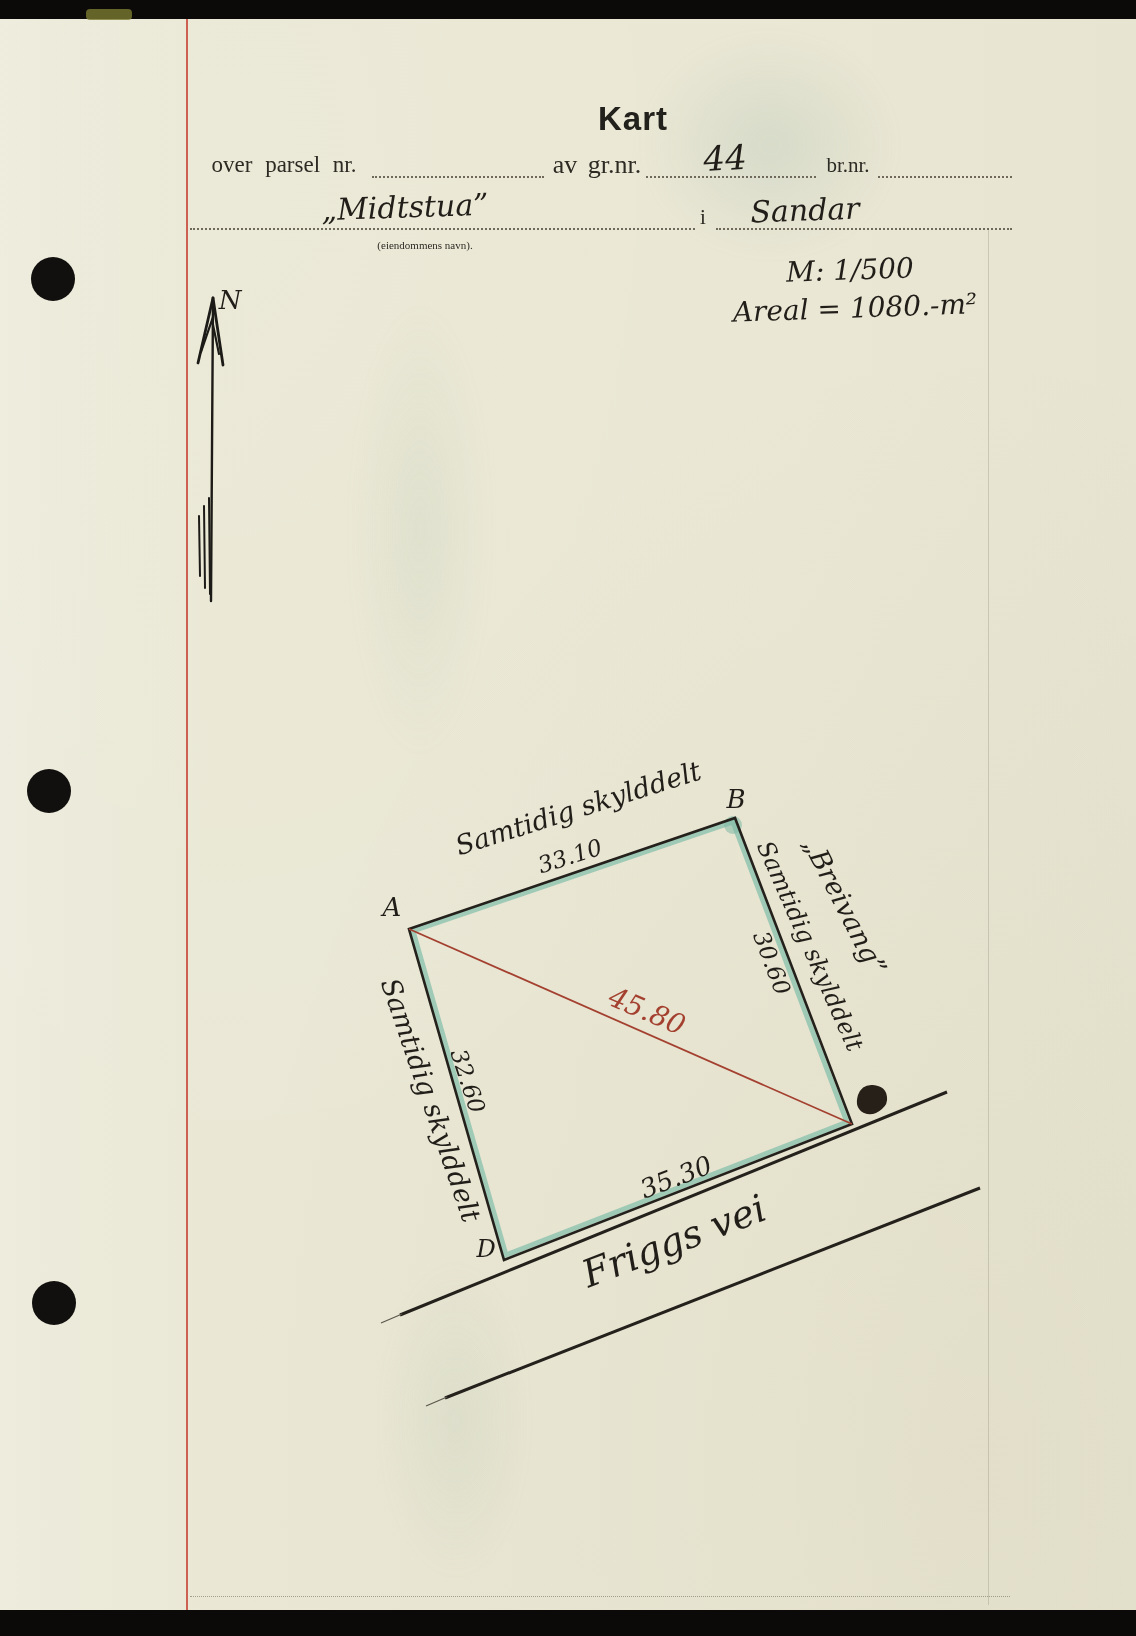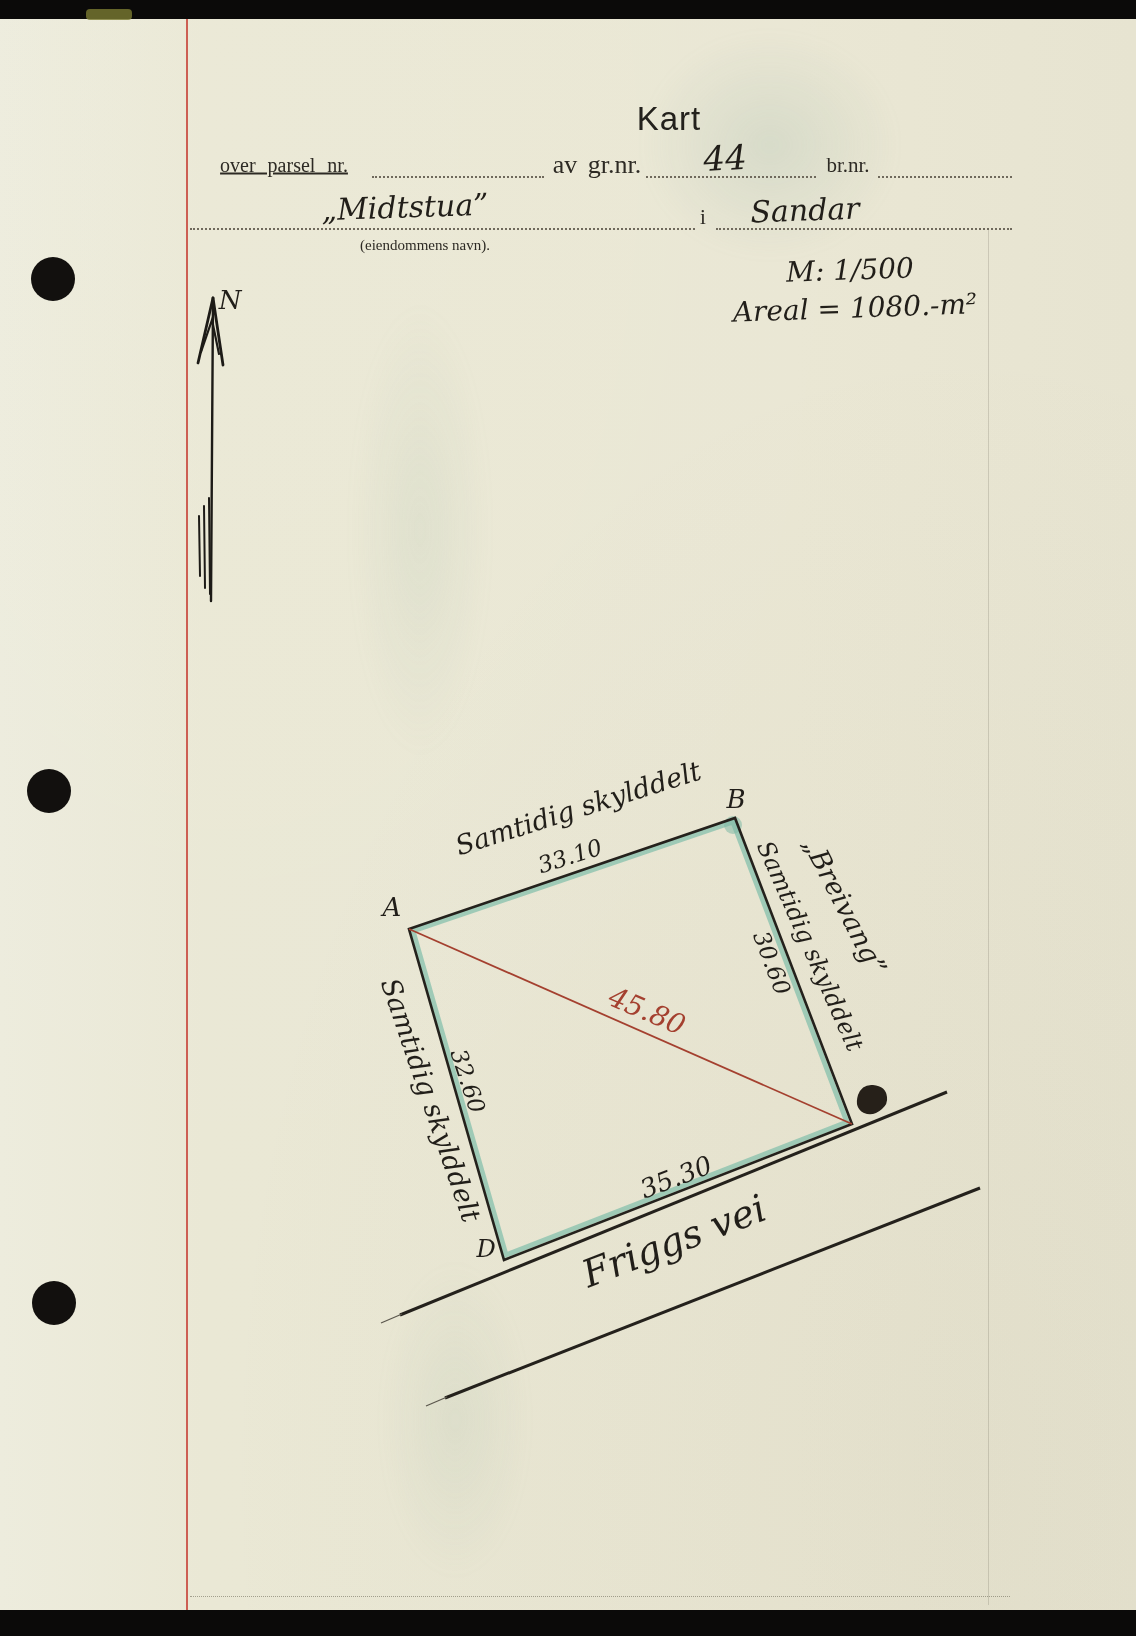--- a/index.html
+++ b/index.html
@@ -10,21 +10,21 @@
     background:
       radial-gradient(ellipse at 20% 10%, rgba(255,255,250,0.05), rgba(0,0,0,0) 60%),
       radial-gradient(ellipse at 85% 90%, rgba(120,110,70,0.06), rgba(0,0,0,0) 55%),
       linear-gradient(90deg, #edecdd 0%, #eae8d5 18%, #eae7d4 70%, #e7e4d1 100%);
     overflow:hidden;
     font-family:"Liberation Serif", serif;
   }
   .abs{position:absolute;}
   .print{font-family:"Liberation Serif", serif;color:#2d2a24;}
   .hand{font-family:"DejaVu Serif", serif;font-style:italic;color:#211e19;}
-  .title{font-family:"Liberation Sans", sans-serif;font-weight:400;color:#23211c;margin-left:36px;}
+  .title{font-family:"Liberation Sans", sans-serif;font-weight:700;color:#23211c;}
   .lbl{position:absolute;white-space:nowrap;transform:translate(-50%,-50%);}
   .dotted{position:absolute;border-bottom:2px dotted #6f695c;height:20px;}
   .edge{position:absolute;left:0;width:100%;background:#0b0a09;}
   .hole{position:absolute;width:44px;height:44px;border-radius:50%;background:#12100e;}
   .smudge{position:absolute;filter:blur(7px);pointer-events:none;}
 </style>
 </head>
 <body>
 
 <div id="page">
@@ -41,34 +41,34 @@
   <div class="hole" style="left:31px;top:257px;"></div>
   <div class="hole" style="left:27px;top:769px;"></div>
   <div class="hole" style="left:32px;top:1281px;"></div>
 
   <div class="smudge" style="left:640px;top:30px;width:260px;height:230px;background:radial-gradient(ellipse, rgba(130,165,150,0.18), rgba(0,0,0,0) 70%);"></div>
   <div class="smudge" style="left:350px;top:300px;width:140px;height:460px;background:radial-gradient(ellipse, rgba(140,170,150,0.12), rgba(0,0,0,0) 70%);"></div>
   <div class="smudge" style="left:380px;top:1260px;width:150px;height:320px;background:radial-gradient(ellipse, rgba(140,170,150,0.12), rgba(0,0,0,0) 70%);"></div>
 
   <div class="lbl title" style="left:633px;top:119px;font-size:33px;letter-spacing:1px;">Kart</div>
 
-  <div class="lbl print" style="left:284px;top:165px;font-size:20px;word-spacing:7px;text-decoration:underline;">over parsel nr.</div>
+  <div class="lbl print" style="left:284px;top:165px;font-size:23px;word-spacing:7px;">over parsel nr.</div>
   <div class="dotted" style="left:372px;top:156px;width:172px;"></div>
   <div class="lbl print" style="left:597px;top:165px;font-size:26px;word-spacing:4px;">av gr.nr.</div>
   <div class="dotted" style="left:646px;top:156px;width:170px;"></div>
   <div class="lbl hand" style="left:725px;top:158px;font-size:34px;transform:translate(-50%,-50%) rotate(-3deg);">44</div>
   <div class="lbl print" style="left:848px;top:165px;font-size:21px;">br.nr.</div>
   <div class="dotted" style="left:878px;top:156px;width:134px;"></div>
 
   <div class="dotted" style="left:190px;top:208px;width:505px;"></div>
   <div class="lbl hand" style="left:405px;top:207px;font-size:30px;transform:translate(-50%,-50%) rotate(-2deg);">„Midtstua”</div>
   <div class="lbl print" style="left:703px;top:217px;font-size:21px;">i</div>
   <div class="dotted" style="left:716px;top:208px;width:296px;"></div>
   <div class="lbl hand" style="left:805px;top:210px;font-size:30px;transform:translate(-50%,-50%) rotate(-2deg);">Sandar</div>
-  <div class="lbl print" style="left:425px;top:245px;font-size:15px;">(eiendommens navn).</div>
+  <div class="lbl print" style="left:425px;top:245px;font-size:11px;">(eiendommens navn).</div>
 
   <div class="lbl hand" style="left:850px;top:270px;font-size:28px;transform:translate(-50%,-50%) rotate(-2deg);">M: 1/500</div>
   <div class="lbl hand" style="left:855px;top:308px;font-size:28px;transform:translate(-50%,-50%) rotate(-2deg);">Areal = 1080.-m²</div>
 
   <svg class="abs" style="left:0;top:0;" width="1136" height="1636" viewBox="0 0 1136 1636">
 
     <polygon points="413,931 733,822 847,1122 506,1255" fill="none" stroke="#85c0ac" stroke-width="5" opacity="0.75"></polygon>
     <circle cx="733" cy="825" r="9" fill="#7fb9a6" opacity="0.55"></circle>
 
     <polygon points="409,929 735,818 852,1124 504,1260" fill="none" stroke="#24211c" stroke-width="2.6"></polygon>

